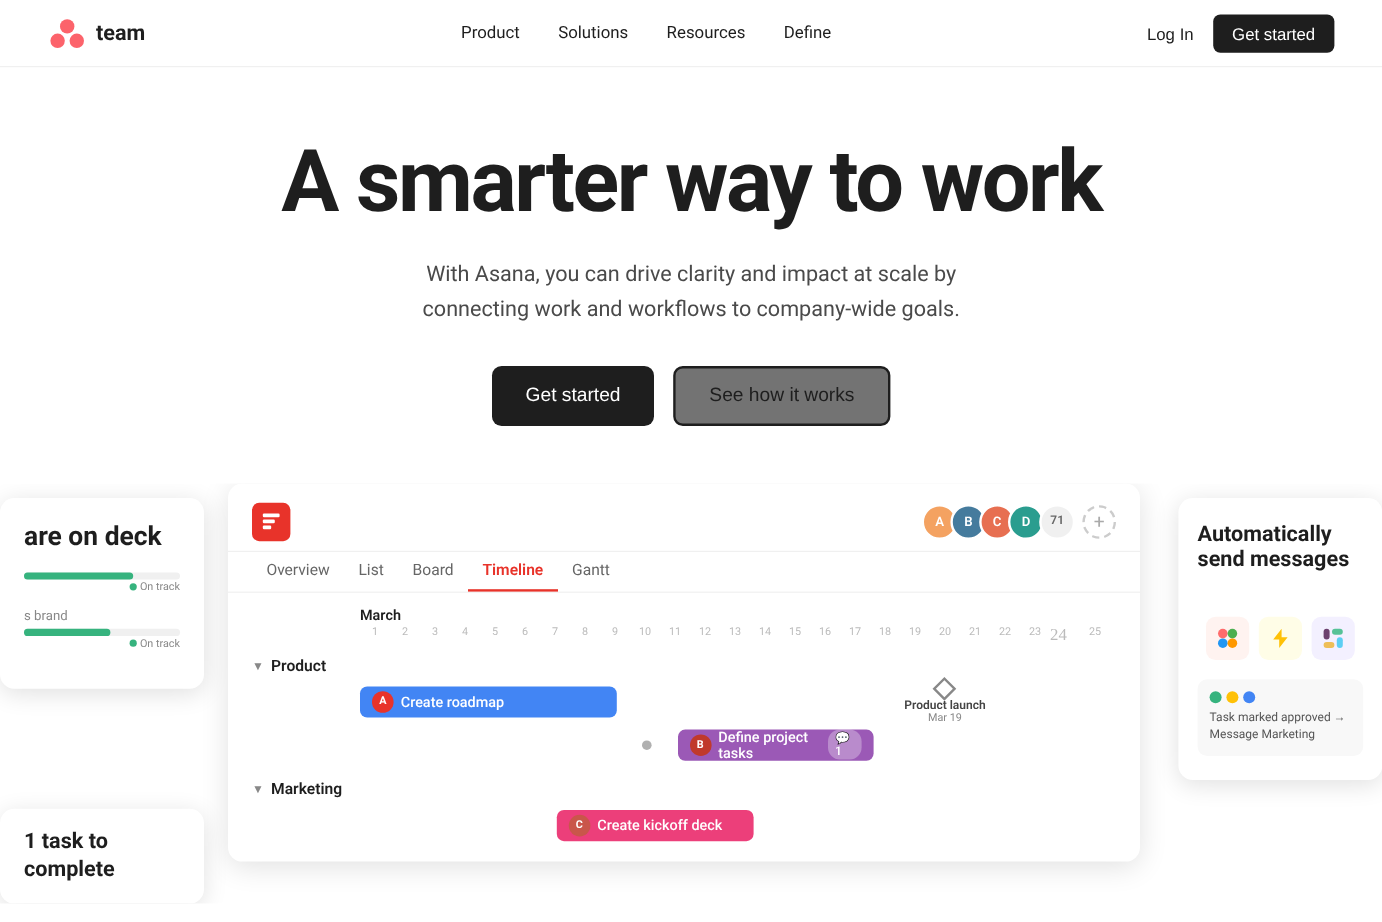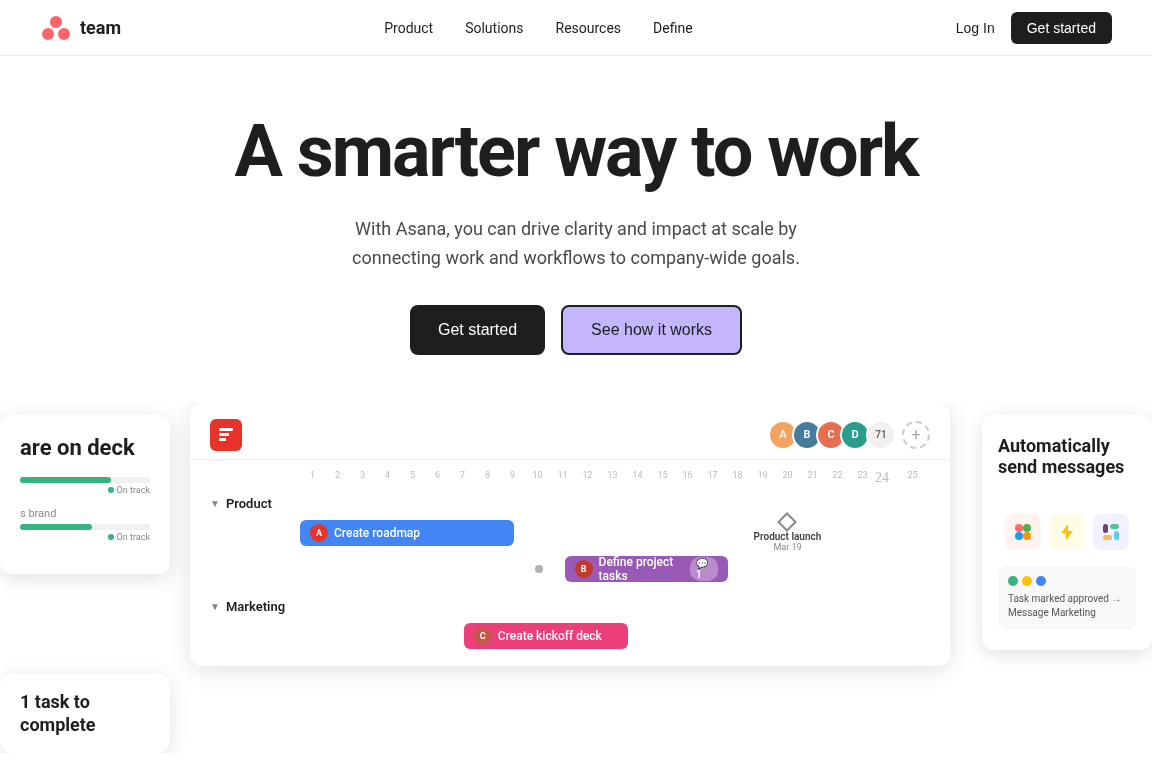--- a/index.html
+++ b/index.html
@@ -93,21 +93,21 @@
       background: #1e1e1e;
       color: #fff;
       border: none;
       border-radius: 8px;
       padding: 14px 28px;
       font-size: 16px;
       font-weight: 500;
       cursor: pointer;
     }
     .btn-secondary {
-      background: #c4b5fd;
+      background: #737373;
       color: #1e1e1e;
       border: 2px solid #1e1e1e;
       border-radius: 8px;
       padding: 14px 28px;
       font-size: 16px;
       font-weight: 500;
       cursor: pointer;
     }
 
     
@@ -536,22 +536,33 @@
         <div class="avatar" style="background:#457b9d;">B</div>
         <div class="avatar" style="background:#e76f51;">C</div>
         <div class="avatar" style="background:#2a9d8f;">D</div>
         <div class="avatar-count">
           <span>71</span>
         </div>
         <div class="add-member">+</div>
       </div>
     </div>
 
+    <div class="card-tabs">
+      <div class="tab">Overview</div>
+      <div class="tab">List</div>
+      <div class="tab">Board</div>
+      <div class="tab active">Timeline</div>
+      <div class="tab">Gantt</div>
+    </div>
 
     <div class="timeline-area">
+      <div style="display:flex;align-items:center;padding:4px 20px 0;">
+        <div style="width:90px;"></div>
+        <div style="font-size:12px;font-weight:600;color:#1e1e1e;">March</div>
+      </div>
 
       <div style="display:flex;padding:2px 20px 2px 110px;">
         <div style="font-size:9px;color:#bbb;width:25px;text-align:center;">1</div>
         <div style="font-size:9px;color:#bbb;width:25px;text-align:center;">2</div>
         <div style="font-size:9px;color:#bbb;width:25px;text-align:center;">3</div>
         <div style="font-size:9px;color:#bbb;width:25px;text-align:center;">4</div>
         <div style="font-size:9px;color:#bbb;width:25px;text-align:center;">5</div>
         <div style="font-size:9px;color:#bbb;width:25px;text-align:center;">6</div>
         <div style="font-size:9px;color:#bbb;width:25px;text-align:center;">7</div>
         <div style="font-size:9px;color:#bbb;width:25px;text-align:center;">8</div>

